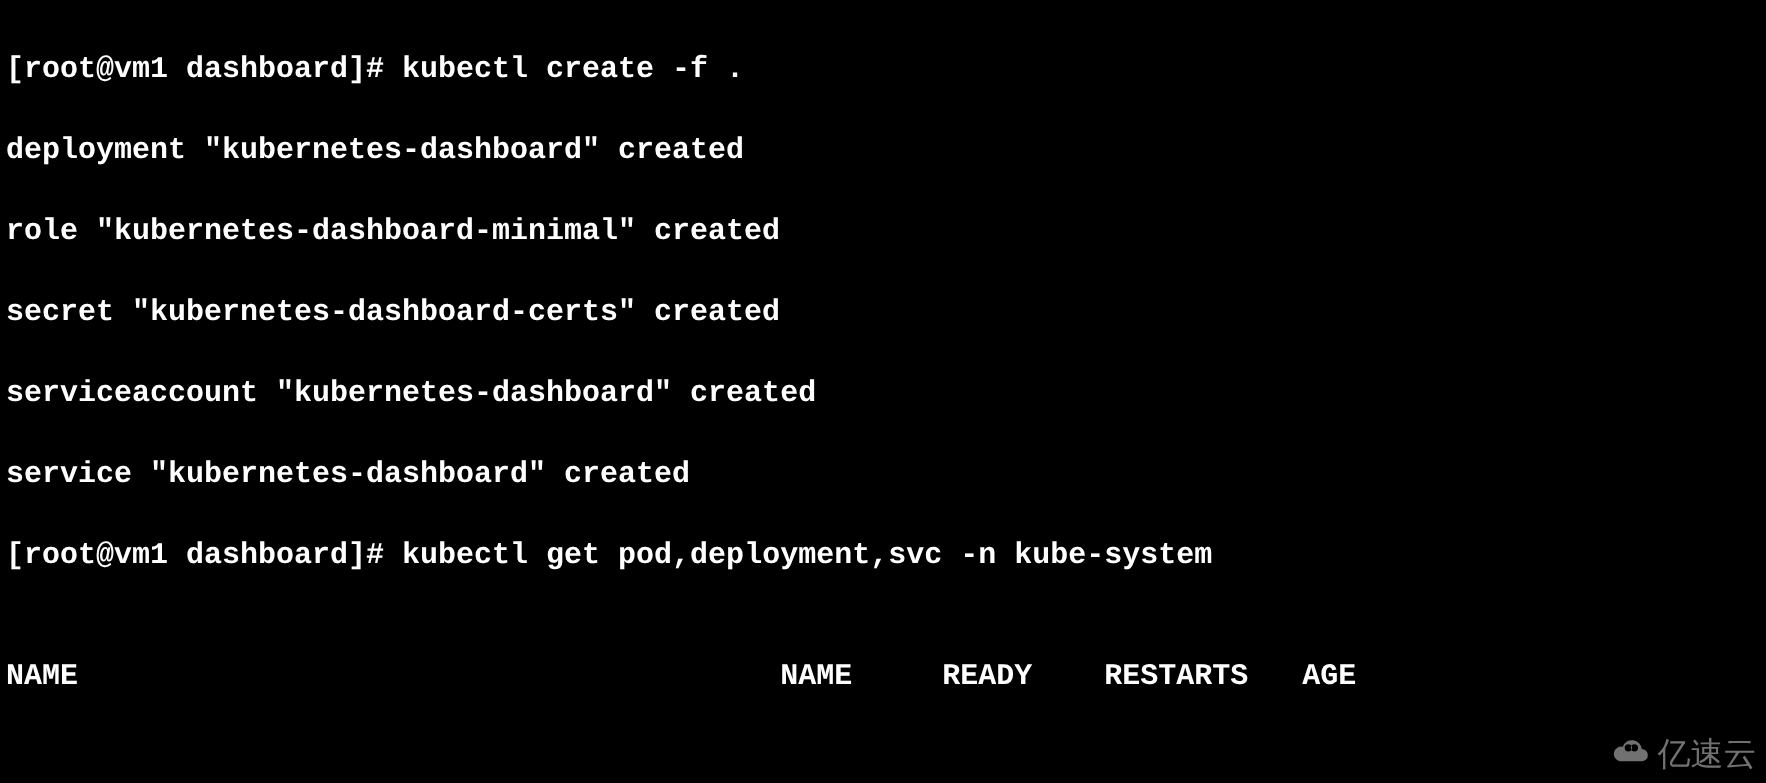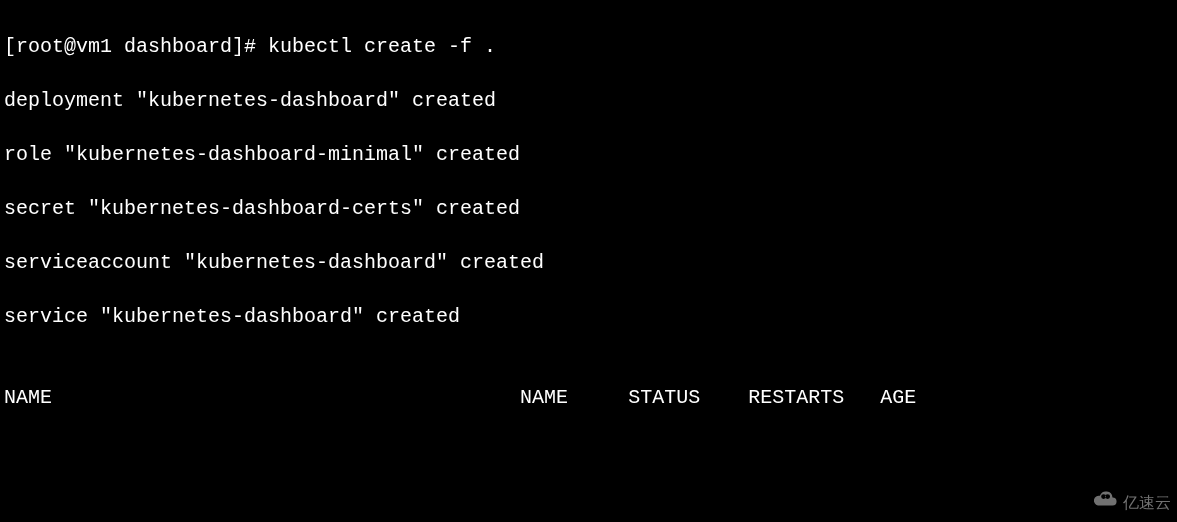--- a/index.html
+++ b/index.html
@@ -14,26 +14,27 @@
     height: 522px;
     overflow: hidden;
     position: relative;
   }
   .terminal {
     padding: 6px 4px;
     white-space: pre;
   }
   .line {
     white-space: pre;
+    font-weight: bold;
   }
   .watermark {
     position: absolute;
     right: 6px;
     bottom: 4px;
-    font-size: 16px;
+    font-size: 22px;
     color: #bdbdbd;
     opacity: 0.6;
     display: flex;
     align-items: center;
     gap: 4px;
     pointer-events: none;
   }
   .watermark svg {
     width: 26px;
     height: 18px;
@@ -42,22 +43,23 @@
 </head>
 <body>
 
 <div class="terminal">
 <div class="line"><span>[root@vm1 dashboard]# </span><span>kubectl create -f .</span></div>
 <div class="line">deployment "kubernetes-dashboard" created</div>
 <div class="line">role "kubernetes-dashboard-minimal" created</div>
 <div class="line">secret "kubernetes-dashboard-certs" created</div>
 <div class="line">serviceaccount "kubernetes-dashboard" created</div>
 <div class="line">service "kubernetes-dashboard" created</div>
+<div class="line"><span>[root@vm1 dashboard]# </span><span>kubectl get pod,deployment,svc -n kube-system</span></div>
 
-<div class="line"><span>NAME</span>                                       <span>NAME</span>     <span>STATUS</span>    <span>RESTARTS</span>   <span>AGE</span></div>
+<div class="line"><span>NAME</span>                                       <span>NAME</span>     <span>READY</span>    <span>RESTARTS</span>   <span>AGE</span></div>
 
 
 
 
 
 
 
 
 
 

